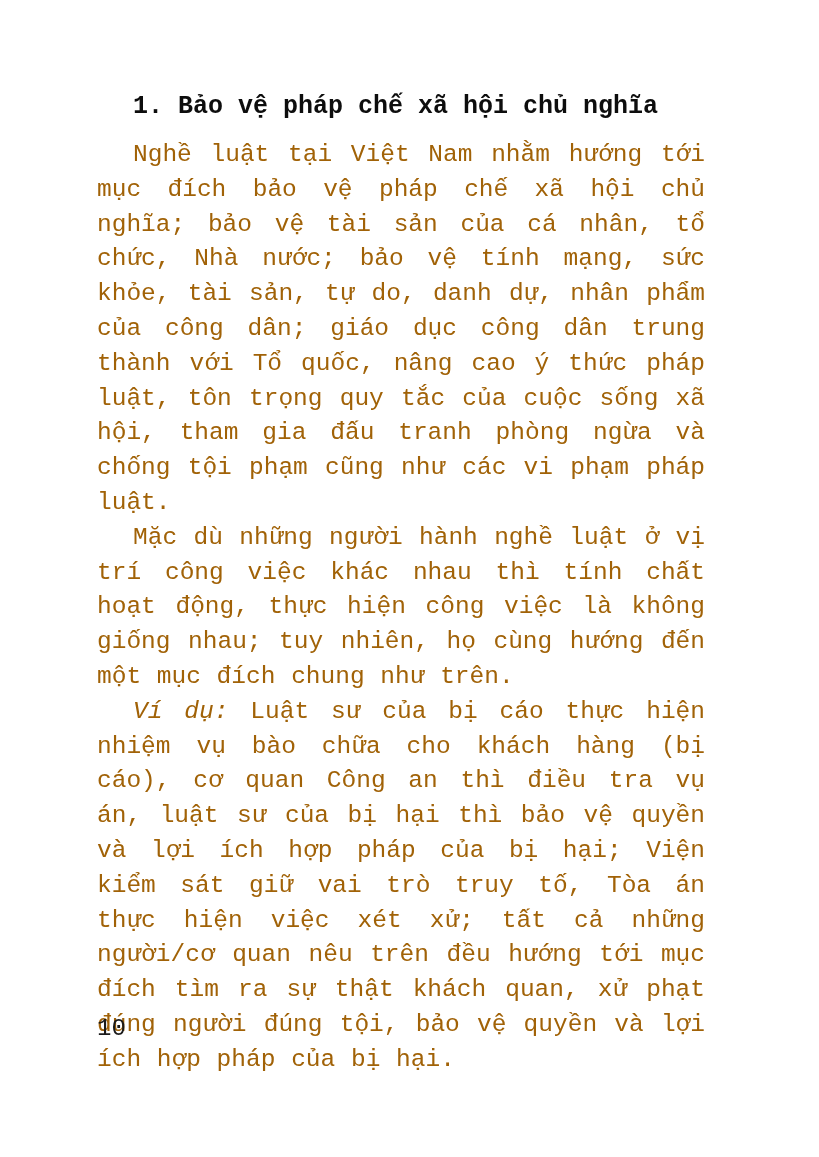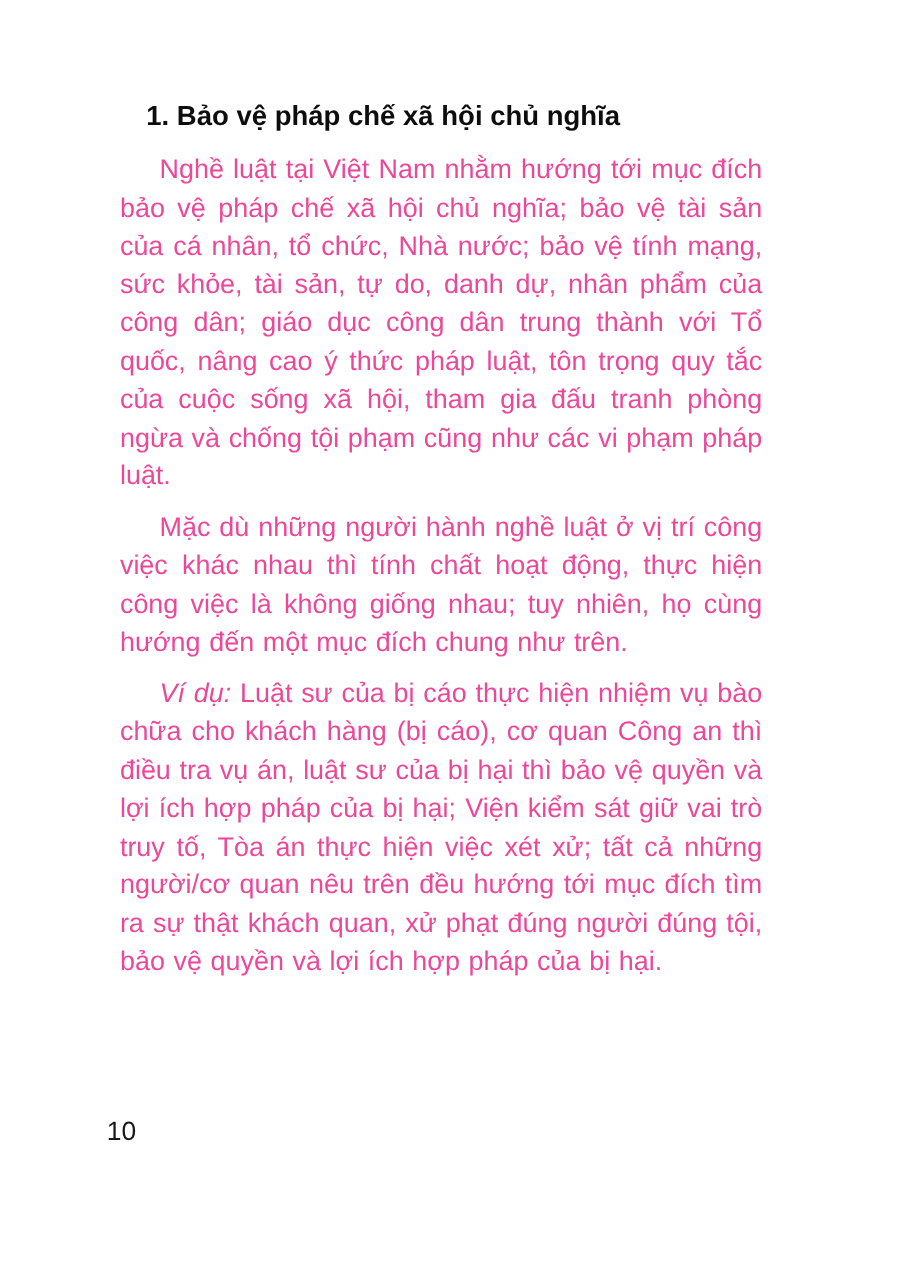--- a/index.html
+++ b/index.html
@@ -6,21 +6,21 @@
     margin: 0;
     padding: 0;
     background: #ffffff;
   }
   .page {
     position: relative;
     width: 819px;
     height: 1157px;
     background: #ffffff;
     color: #121212;
-    font-family: Liberation Sans, sans-serif;
+    font-family: Liberation Mono, monospace;
     overflow: hidden;
   }
   .content {
     position: absolute;
     left: 97px;
     top: 88px;
     width: 608px;
   }
   .section-heading {
     font-size: 25px;
@@ -32,22 +32,22 @@
     color: #0d0d0d;
   }
   .section-heading.second {
     margin: 18px 0 13px 0;
   }
   .para {
     font-size: 24.5px;
     line-height: 34.8px;
     text-align: justify;
     text-indent: 36px;
-    margin: 12px;
-    color: #ec4899;
+    margin: 0;
+    color: #a16207;
     word-spacing: 1px;
   }
   .example-lead {
     font-style: italic;
   }
   .page-number {
     position: absolute;
     left: 97px;
     top: 1014px;
     font-size: 24px;

